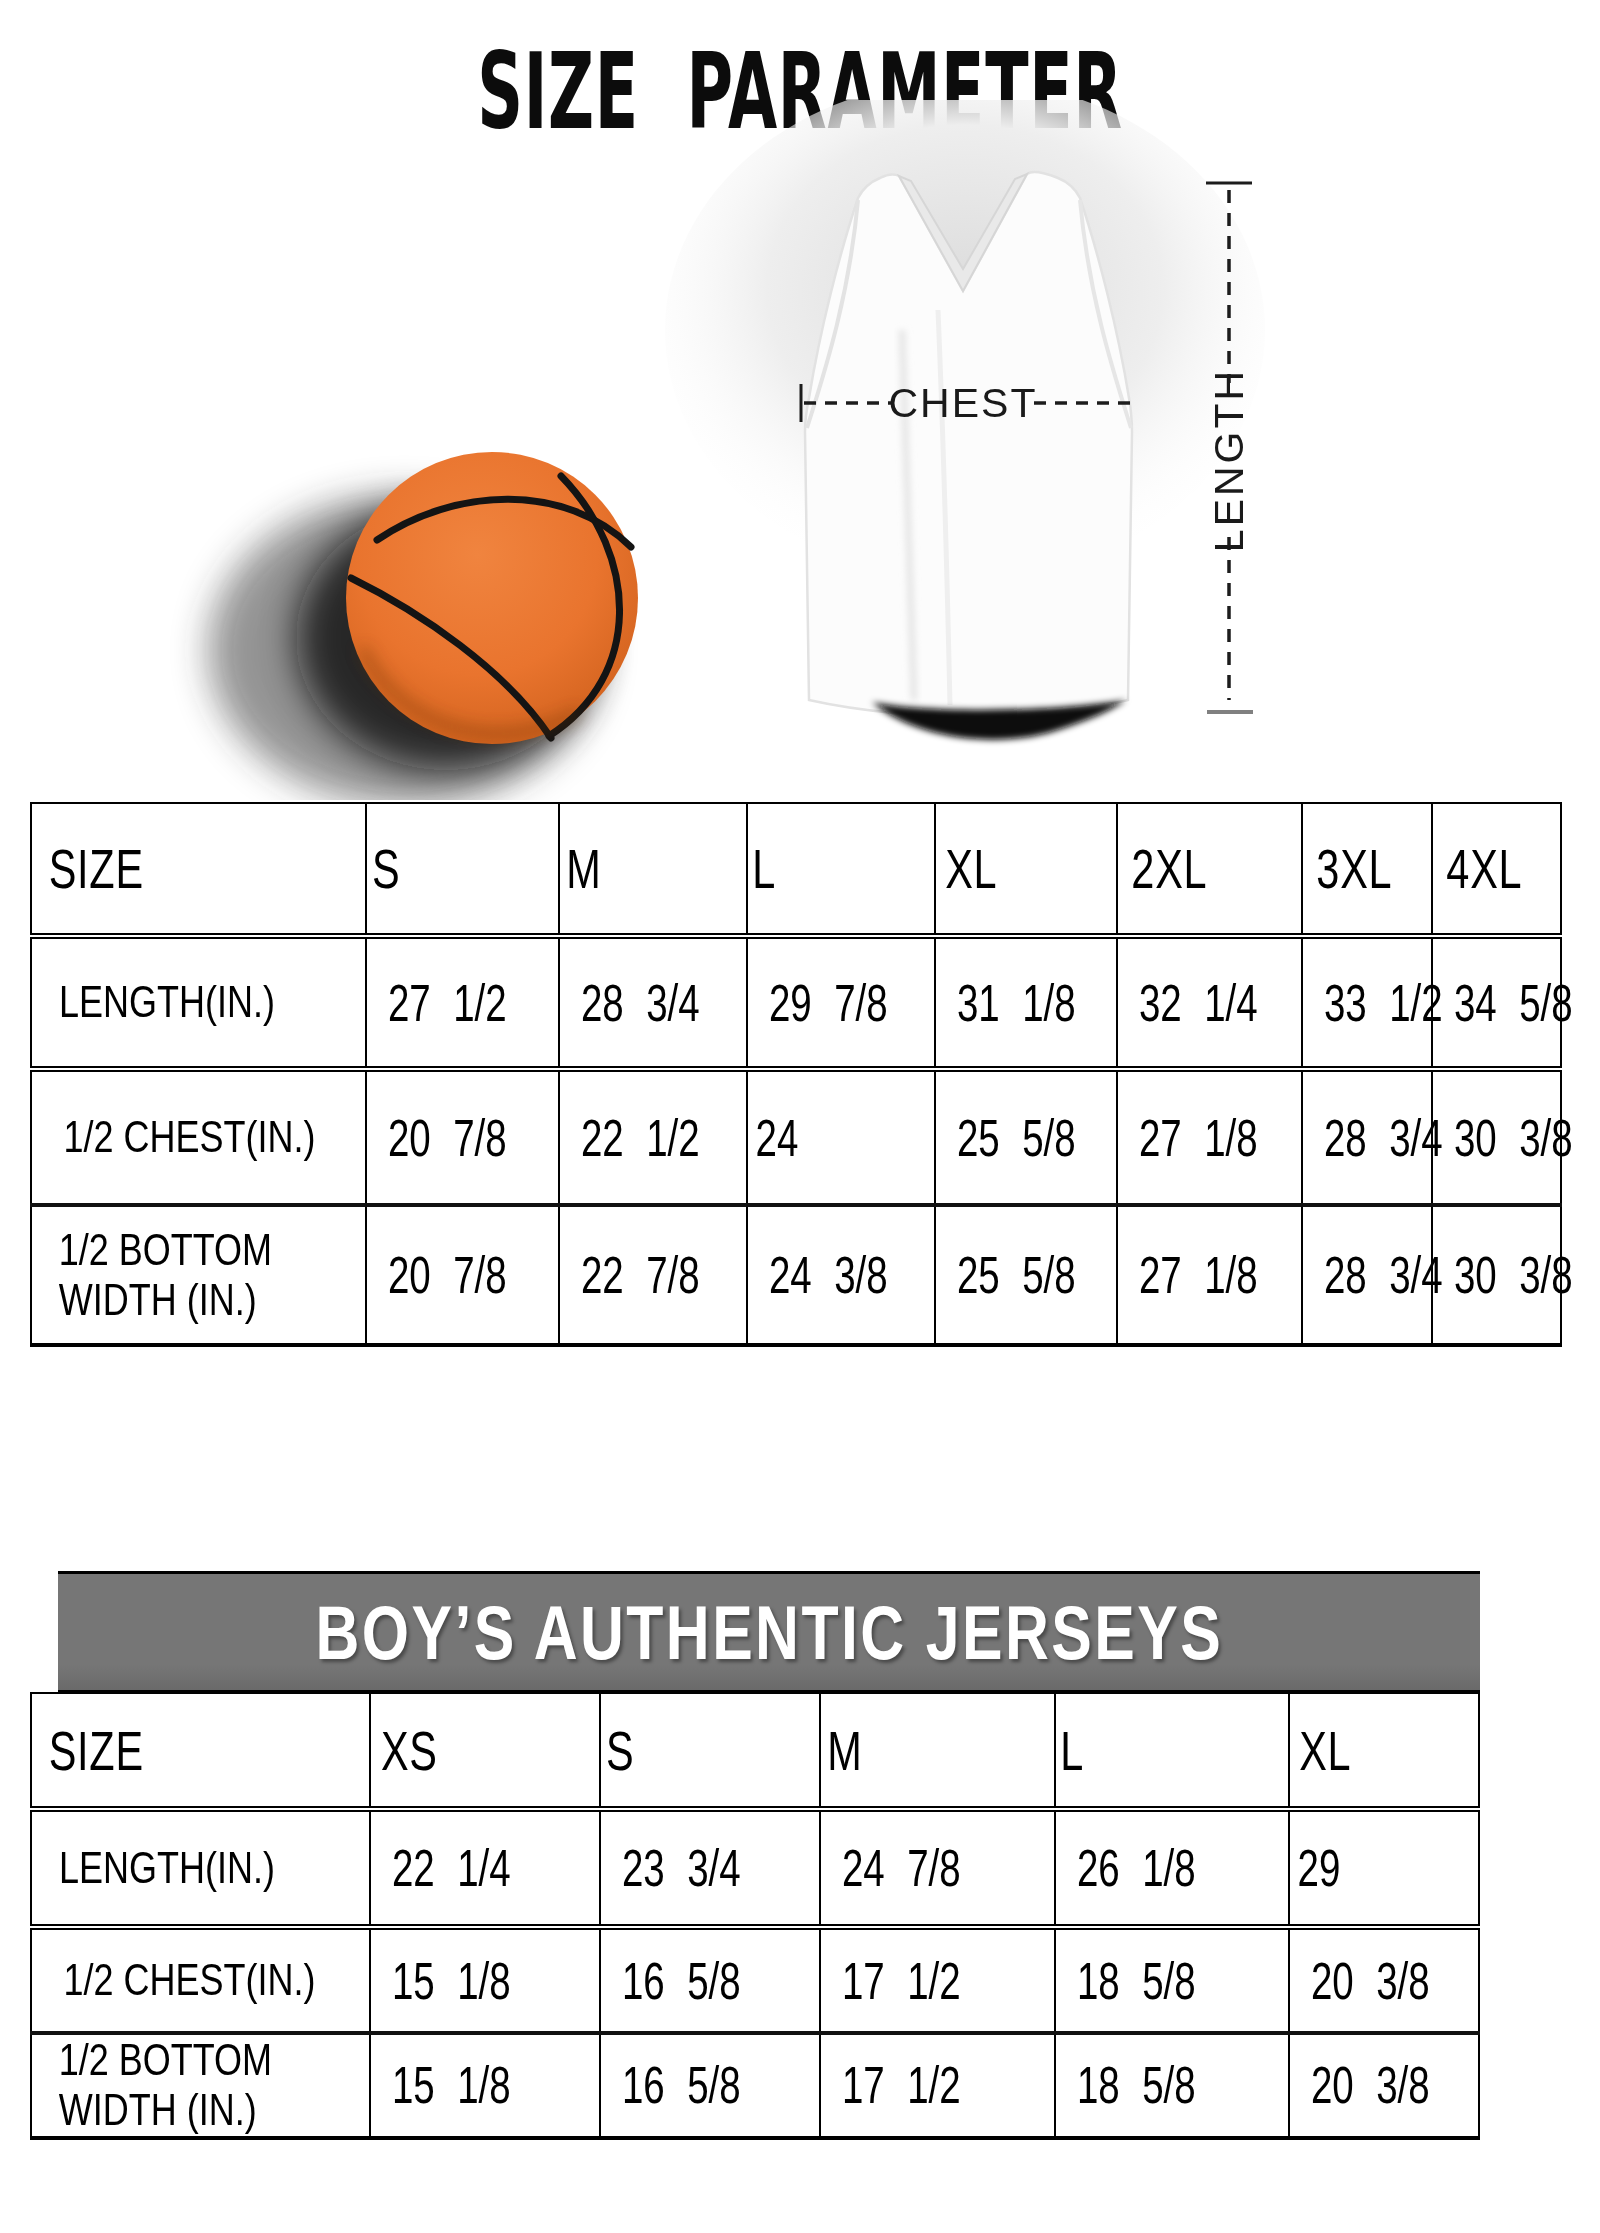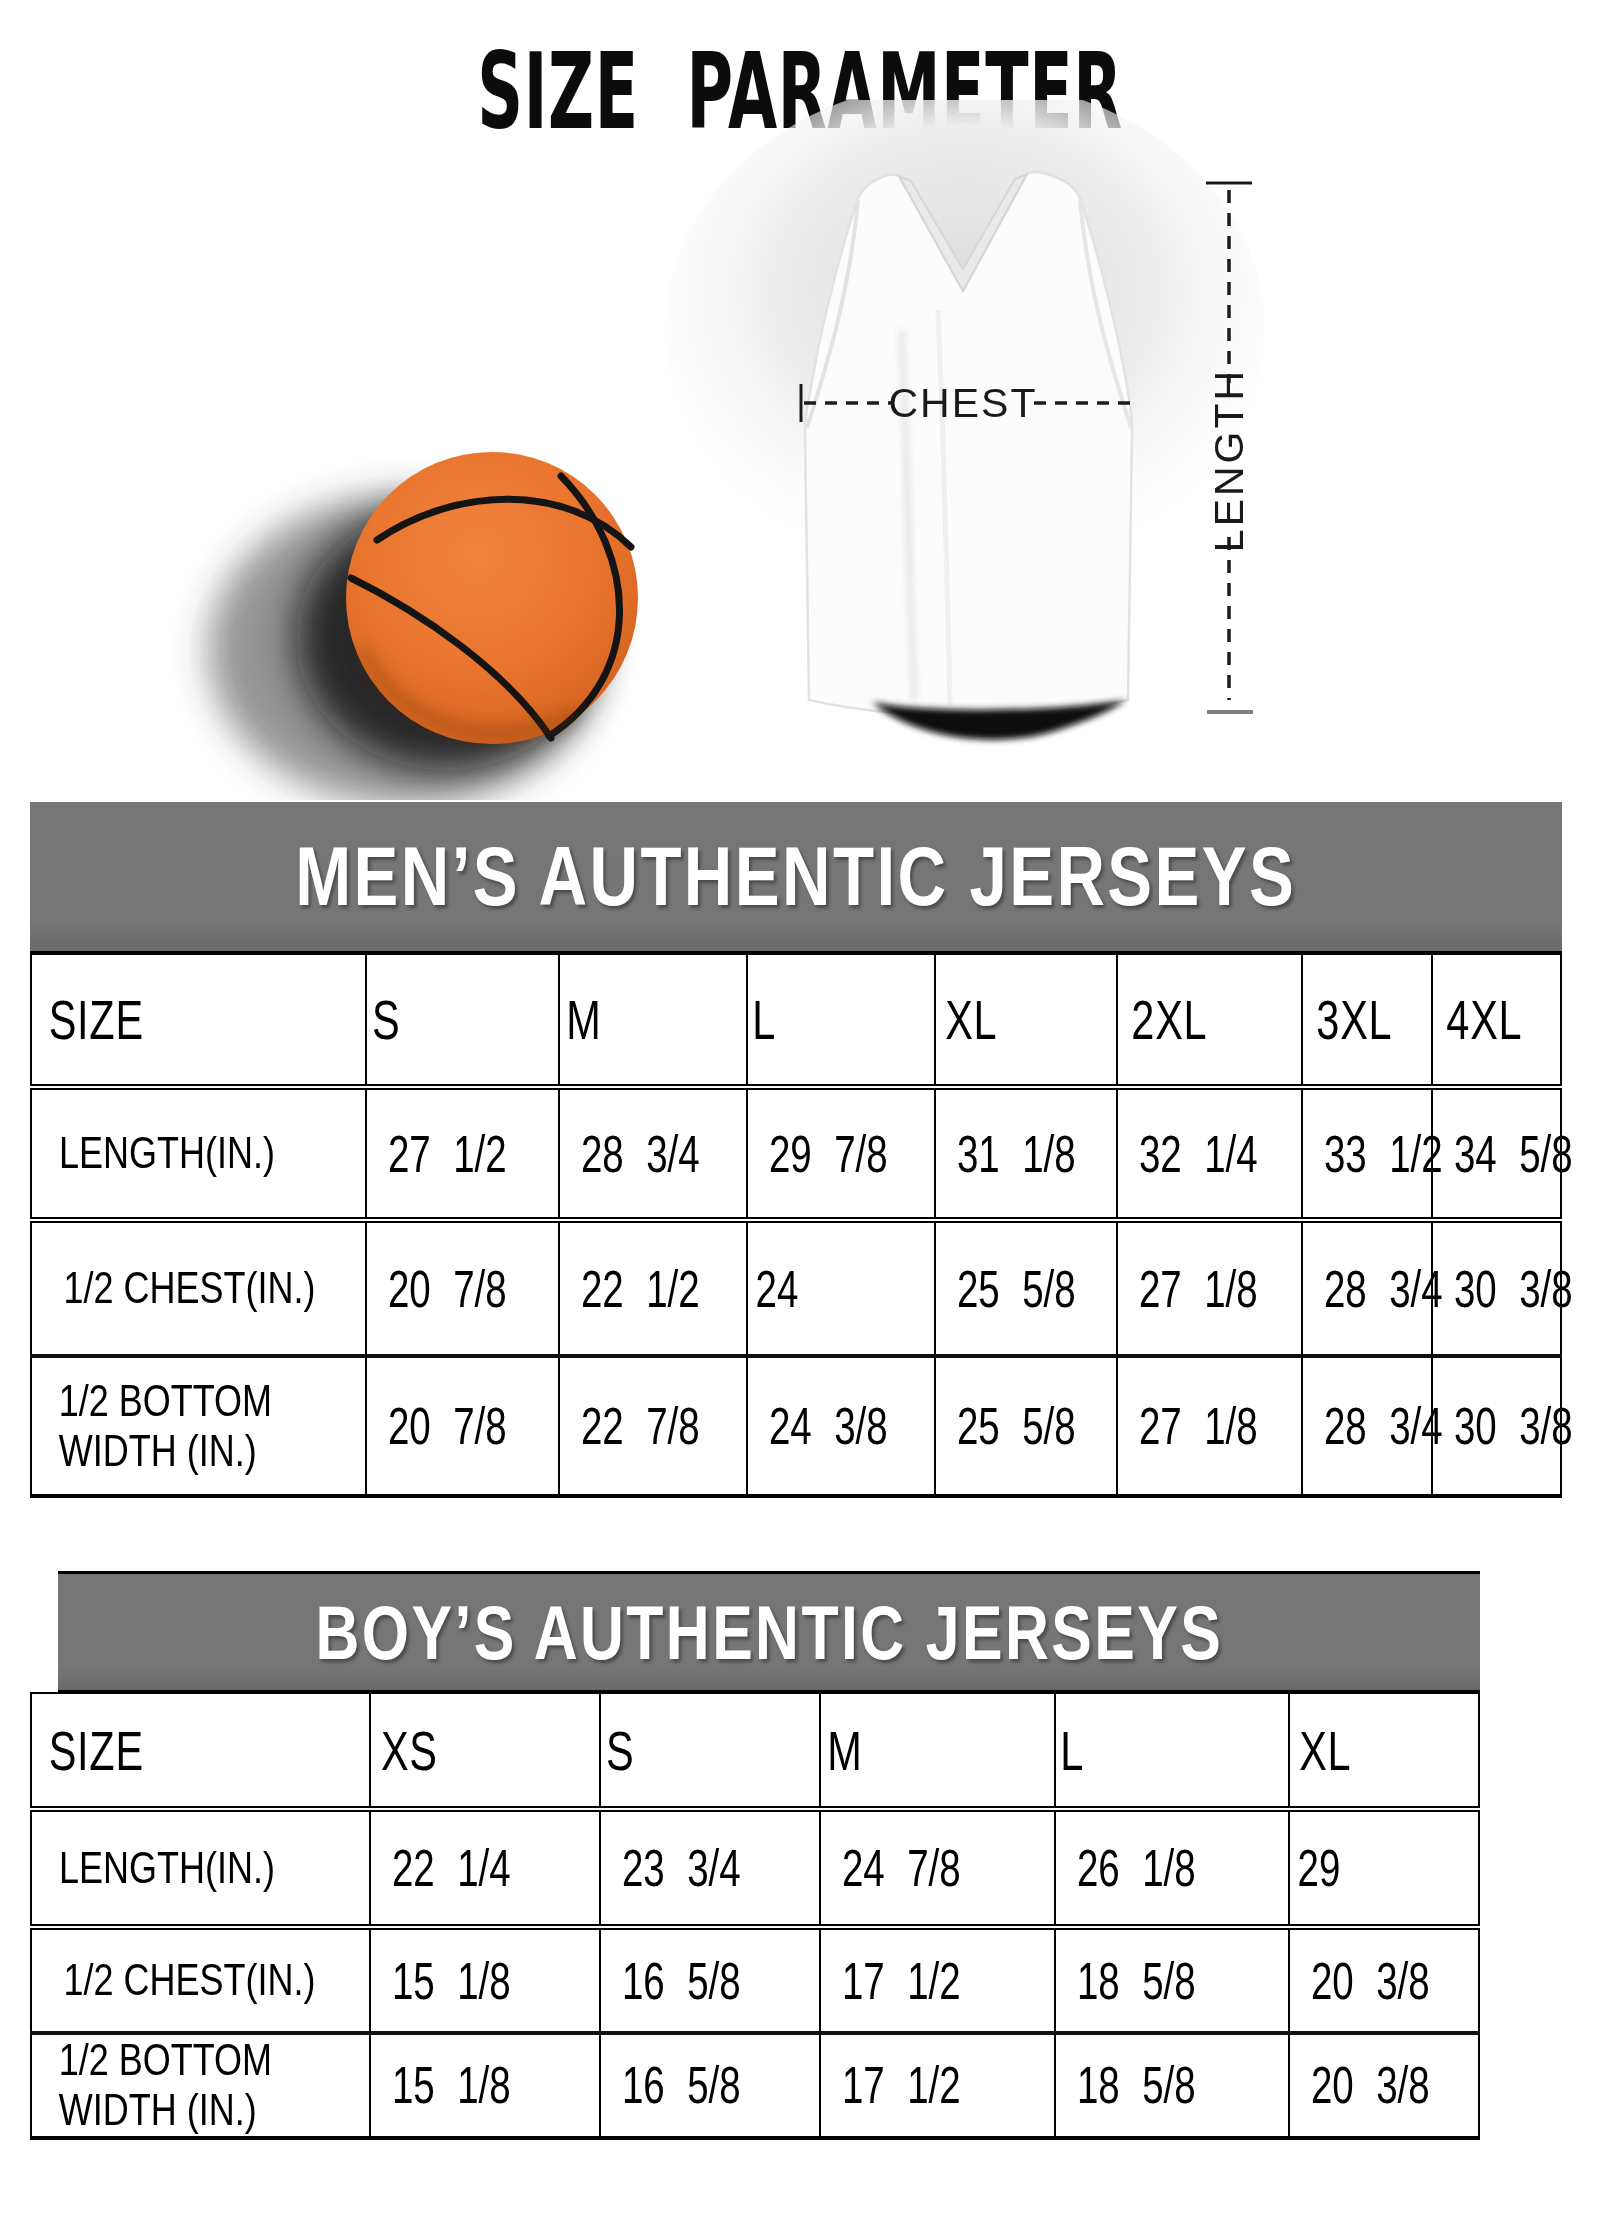--- a/index.html
+++ b/index.html
@@ -123,23 +123,20 @@
   <g>
     <line x1="1206" y1="183" x2="1252" y2="183" stroke="#1c1c1c" stroke-width="3"></line>
     <line x1="1229" y1="190" x2="1229" y2="383" stroke="#1c1c1c" stroke-width="3.5" stroke-dasharray="13 10"></line>
     <line x1="1229" y1="537" x2="1229" y2="700" stroke="#1c1c1c" stroke-width="3.5" stroke-dasharray="13 10"></line>
     <line x1="1207" y1="712" x2="1253" y2="712" stroke="#808080" stroke-width="4"></line>
   </g>
   <text transform="rotate(-90 1243 460)" x="1243" y="460" text-anchor="middle" font-size="41" letter-spacing="3" fill="#1a1a1a" font-family="Liberation Sans, sans-serif">LENGTH</text>
 </svg>
 
 <section class="tblwrap men" style="left:30px;top:802px;width:1532px;">
-  <div class="bar">
-    <span class="bartxt">MEN’S AUTHENTIC JERSEYS</span>
-  </div>
   <table>
     <colgroup>
       <col style="width:21.9%">
         <col style="width:12.6%">
         <col style="width:12.3%">
       <col style="width:12.3%">
         <col style="width:11.9%">
         <col style="width:12.1%">
       <col style="width:8.5%">
         <col style="width:8.4%">

